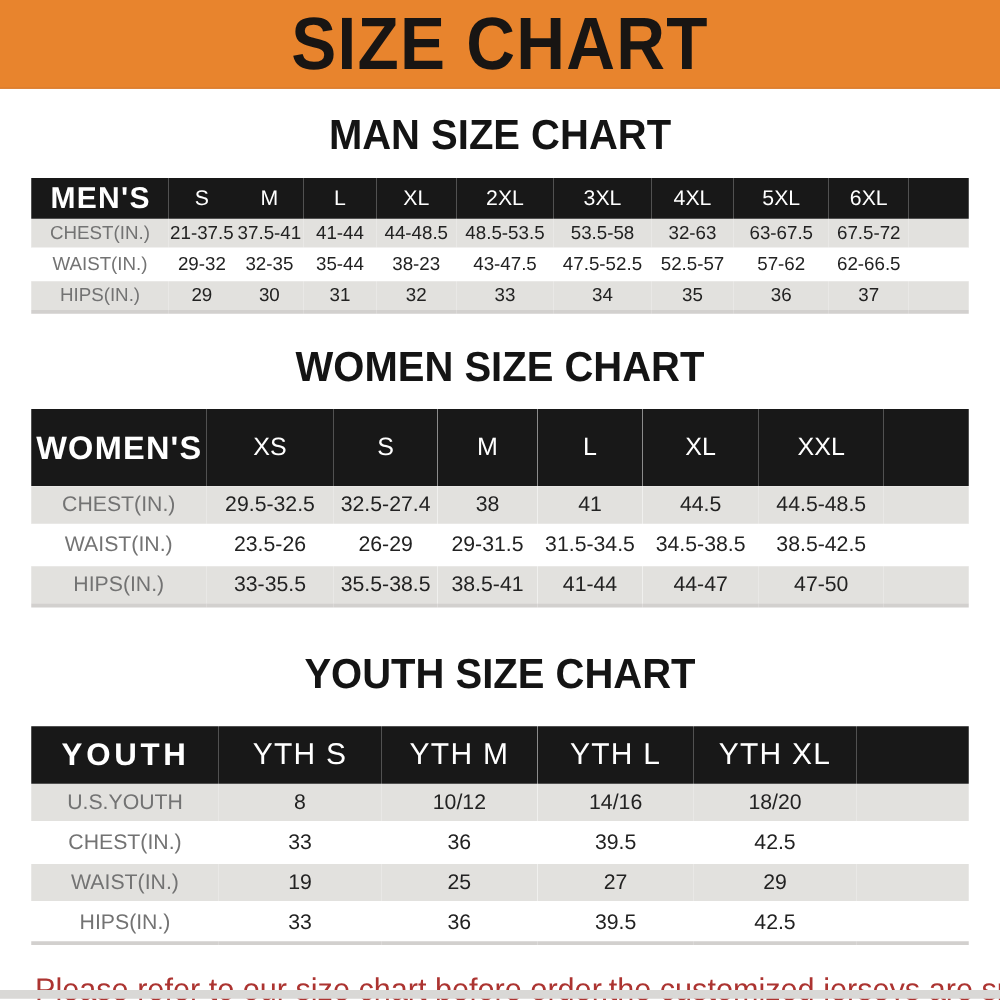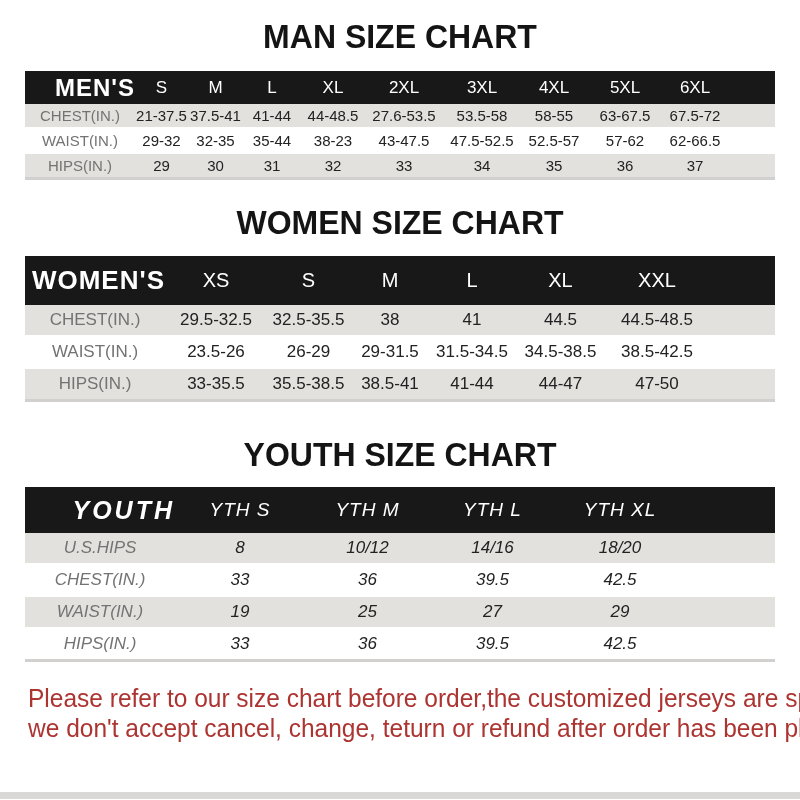--- a/index.html
+++ b/index.html
@@ -31,55 +31,58 @@
     width:750px; margin:15px auto 0 auto;
     border-collapse:collapse; table-layout:fixed;
     border-bottom:3px solid #D2D0CE;
   }
   .size-table th, .size-table td {
     padding:0; text-align:center; vertical-align:middle;
     overflow:hidden; white-space:nowrap;
   }
   .size-table thead th { background:#181818; color:#ffffff; font-weight:normal; }
   .size-table thead .bar-label {
-    text-align:right; padding-left:1px; font-weight:bold; letter-spacing:1px;
+    text-align:center; padding-left:1px; font-weight:bold; letter-spacing:1px;
   }
   .size-table tbody td { color:#222222; background:#ffffff; border-bottom:2px solid #ffffff; }
   .size-table tbody tr.gray td { background:#E2E1DE; }
   .size-table tbody .row-label { color:#737373; }
   
   .table-men  { margin-top:16px; }
   .table-men thead th { height:33px; font-size:17px; }
   .table-men thead .bar-label { font-size:24px; }
   .table-men tbody td { height:23px; font-size:15px; }
   
-  .table-women thead th { height:49px; font-size:20px; }
+  .table-women thead th { height:62px; font-size:20px; }
   .table-women thead .bar-label { font-size:26px; }
   .table-women tbody td { height:30px; font-size:17px; }
   
-  .table-youth { margin-top:14px;font-style:italic; }
-  .table-youth thead th { height:46px; font-size:19px; letter-spacing:1px; }
+  .table-youth { margin-top:24px; }
+  .table-youth thead th { height:46px; font-size:24px; letter-spacing:1px; }
   .table-youth thead .bar-label { font-size:25px; letter-spacing:3px; }
   .table-youth tbody td { height:30px; font-size:17px; }
   
   .note { margin:21px 0 0 28px; }
   .note p {
     margin:0; color:#AC3431; font-size:25px; line-height:30px;
     transform:scaleX(0.98); transform-origin:left center; white-space:nowrap;
   }
   .bottom-strip {
     position:absolute; left:0; bottom:1px; width:100%; height:7px;
     background:#D9D8D6;
   }
 </style>
 </head>
 <body>
 
 <div class="page">
 
+  <header class="banner">
+    <h1>SIZE CHART</h1>
+  </header>
 
   <section>
     <h2 class="section-heading heading-men">MAN SIZE CHART</h2>
     <table class="size-table table-men">
       <colgroup>
         <col style="width:110px">
           <col style="width:53px">
           <col style="width:55px">
           <col style="width:58px">
         <col style="width:64px">
@@ -105,23 +108,23 @@
           <th></th>
         </tr>
       </thead>
       <tbody>
         <tr class="gray">
           <td class="row-label">CHEST(IN.)</td>
           <td>21-37.5</td>
           <td>37.5-41</td>
           <td>41-44</td>
           <td>44-48.5</td>
-          <td>27.6-53.5</td>
+          <td>48.5-53.5</td>
           <td>53.5-58</td>
-          <td>58-55</td>
+          <td>32-63</td>
           <td>63-67.5</td>
           <td>67.5-72</td>
           <td></td>
         </tr>
         <tr>
           <td class="row-label">WAIST(IN.)</td>
           <td>29-32</td>
           <td>32-35</td>
           <td>35-44</td>
           <td>38-23</td>
@@ -171,21 +174,21 @@
           <th>L</th>
           <th>XL</th>
           <th>XXL</th>
           <th></th>
         </tr>
       </thead>
       <tbody>
         <tr class="gray">
           <td class="row-label">CHEST(IN.)</td>
           <td>29.5-32.5</td>
-          <td>32.5-35.5</td>
+          <td>32.5-27.4</td>
           <td>38</td>
           <td>41</td>
           <td>44.5</td>
           <td>44.5-48.5</td>
           <td></td>
         </tr>
         <tr>
           <td class="row-label">WAIST(IN.)</td>
           <td>23.5-26</td>
           <td>26-29</td>
@@ -225,21 +228,21 @@
           <th class="bar-label">YOUTH</th>
           <th>YTH S</th>
           <th>YTH M</th>
           <th>YTH L</th>
           <th>YTH XL</th>
           <th></th>
         </tr>
       </thead>
       <tbody>
         <tr class="gray">
-          <td class="row-label">U.S.HIPS</td>
+          <td class="row-label">U.S.YOUTH</td>
           <td>8</td>
           <td>10/12</td>
           <td>14/16</td>
           <td>18/20</td>
           <td></td>
         </tr>
         <tr>
           <td class="row-label">CHEST(IN.)</td>
           <td>33</td>
           <td>36</td>

